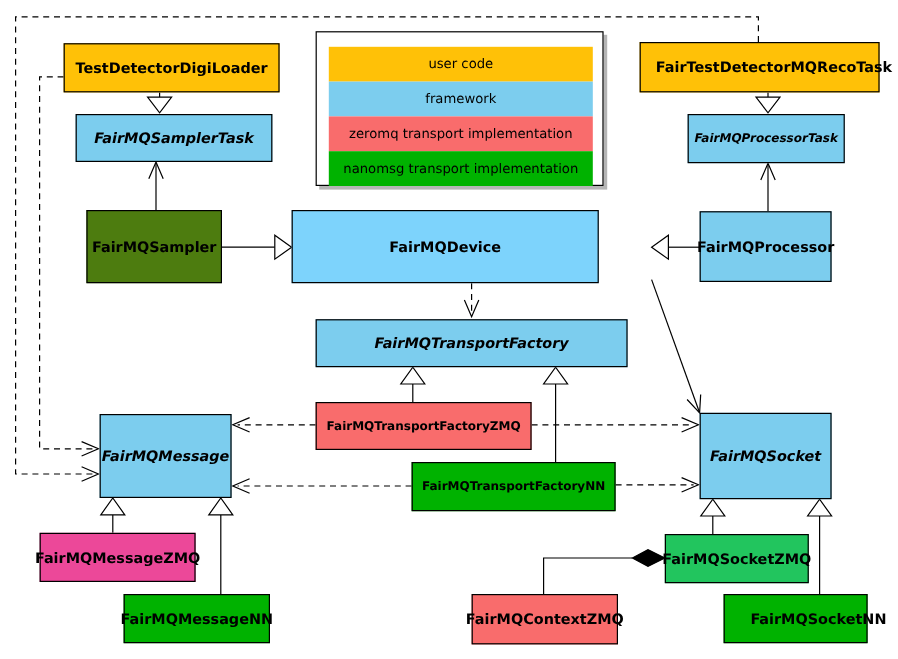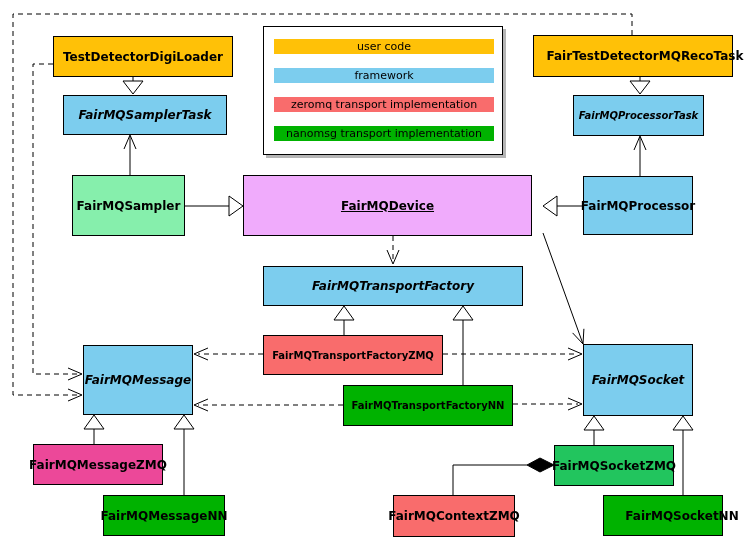--- a/index.html
+++ b/index.html
@@ -7,21 +7,21 @@
           font-family:"DejaVu Sans",sans-serif;}
   #wires{position:absolute;left:0;top:0;z-index:1;}
   .node{position:absolute;z-index:2;display:flex;align-items:center;justify-content:center;
         border:1px solid #000;box-sizing:border-box;text-align:center;
         font-weight:bold;font-size:12px;color:#000;white-space:nowrap;}
   .abstract{font-style:italic;}
   .tight{font-size:10px;}
   #legend{position:absolute;z-index:2;left:263px;top:26px;width:240px;height:129px;
           background:#fff;border:1px solid #000;box-sizing:border-box;
           box-shadow:3px 3px 0 rgba(120,120,120,.55);}
-  .legend-row{position:absolute;left:10px;width:220px;height:15px;
+  .legend-row{position:absolute;left:10px;width:220px;height:29px;
               display:flex;align-items:center;justify-content:center;
               font-size:11px;color:#000;}
   .edge{stroke:#000;stroke-width:1;fill:none;}
   .dashed{stroke-dasharray:5,4;}
   .tri{fill:#fff;stroke:#000;stroke-width:1;}
   .diamond{fill:#000;stroke:#000;}
 </style>
 </head>
 <body>
 
@@ -151,23 +151,23 @@
   </div>
 
   <div class="node" style="left: 53px; top: 36px; width: 180px; height: 41px; background-color: rgb(255, 193, 7);">TestDetectorDigiLoader</div>
 
   <div class="node" style="left: 533px; top: 35px; width: 200px; height: 42px; background-color: rgb(255, 193, 7); padding-left: 24px;">FairTestDetectorMQRecoTask</div>
 
   <div class="node abstract" style="left: 63px; top: 95px; width: 164px; height: 40px; background-color: rgb(124, 205, 238);">FairMQSamplerTask</div>
 
   <div class="node abstract tight" style="left: 573px; top: 95px; width: 131px; height: 41px; background-color: rgb(124, 205, 238);">FairMQProcessorTask</div>
 
-  <div class="node" style="left: 72px; top: 175px; width: 113px; height: 61px; background-color: #86efac;">FairMQSampler</div>
+  <div class="node" style="left: 72px; top: 175px; width: 113px; height: 61px; background-color: #4d7c0f;">FairMQSampler</div>
 
-  <div class="node" style="left: 243px; top: 175px; width: 289px; height: 61px; background-color: #f0abfc; text-decoration: underline;">FairMQDevice</div>
+  <div class="node" style="left: 243px; top: 175px; width: 256px; height: 61px; background-color: #7dd3fc;">FairMQDevice</div>
 
   <div class="node" style="left: 583px; top: 176px; width: 110px; height: 59px; background-color: rgb(124, 205, 238);">FairMQProcessor</div>
 
   <div class="node abstract" style="left: 263px; top: 266px; width: 260px; height: 40px; background-color: rgb(124, 205, 238);">FairMQTransportFactory</div>
 
   <div class="node tight" style="left: 263px; top: 335px; width: 180px; height: 40px; background-color: rgb(249, 108, 108);">FairMQTransportFactoryZMQ</div>
 
   <div class="node tight" style="left: 343px; top: 385px; width: 170px; height: 41px; background-color: rgb(0, 178, 0);">FairMQTransportFactoryNN</div>
 
   <div class="node abstract" style="left: 83px; top: 345px; width: 110px; height: 70px; background-color: rgb(124, 205, 238);">FairMQMessage</div>

